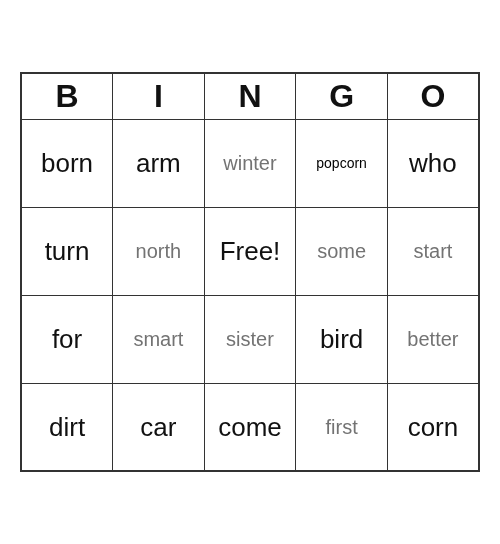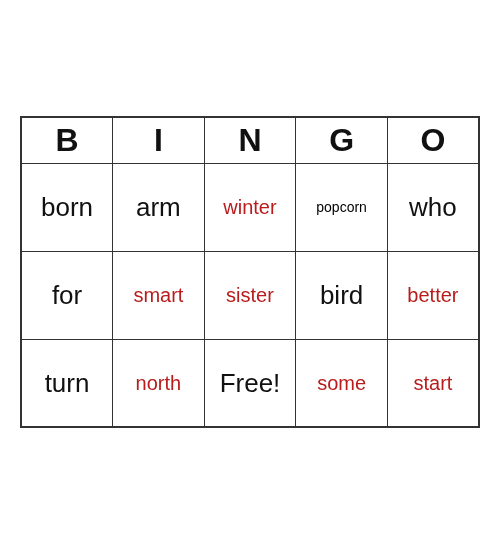--- a/index.html
+++ b/index.html
@@ -47,21 +47,21 @@
       height: 88px;
     }
 
     .cell-large {
       font-size: 26px;
       color: #111;
     }
 
     .cell-medium {
       font-size: 20px;
-      color: #b91c1c;
+      color: #737373;
     }
 
     .cell-small {
       font-size: 14px;
       color: #000000;
     }
   </style>
 </head>
 <body>
 
@@ -77,27 +77,34 @@
   </thead>
   <tbody>
   <tr>
         <td class="cell-large">born</td>
         <td class="cell-large">arm</td>
         <td class="cell-medium">winter</td>
         <td class="cell-small">popcorn</td>
         <td class="cell-large">who</td>
       </tr>
       <tr>
+        <td class="cell-large">turn</td>
+        <td class="cell-medium">north</td>
+        <td class="cell-large">Free!</td>
+        <td class="cell-medium">some</td>
+        <td class="cell-medium">start</td>
+      </tr>
+      <tr>
         <td class="cell-large">for</td>
         <td class="cell-medium">smart</td>
         <td class="cell-medium">sister</td>
         <td class="cell-large">bird</td>
         <td class="cell-medium">better</td>
       </tr>
       <tr>
-        <td class="cell-large">turn</td>
-        <td class="cell-medium">north</td>
-        <td class="cell-large">Free!</td>
-        <td class="cell-medium">some</td>
-        <td class="cell-medium">start</td>
+        <td class="cell-large">dirt</td>
+        <td class="cell-large">car</td>
+        <td class="cell-large">come</td>
+        <td class="cell-medium">first</td>
+        <td class="cell-large">corn</td>
       </tr>
     </tbody>
 </table>
 
 </body></html>

